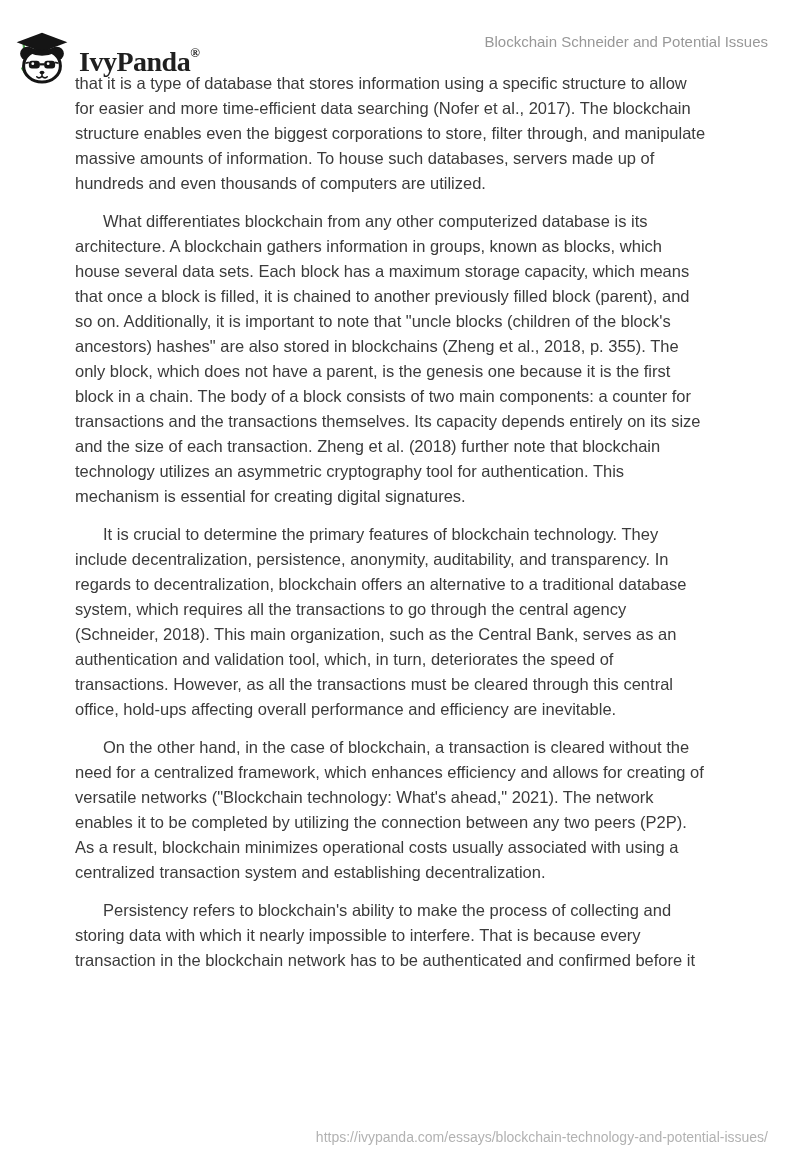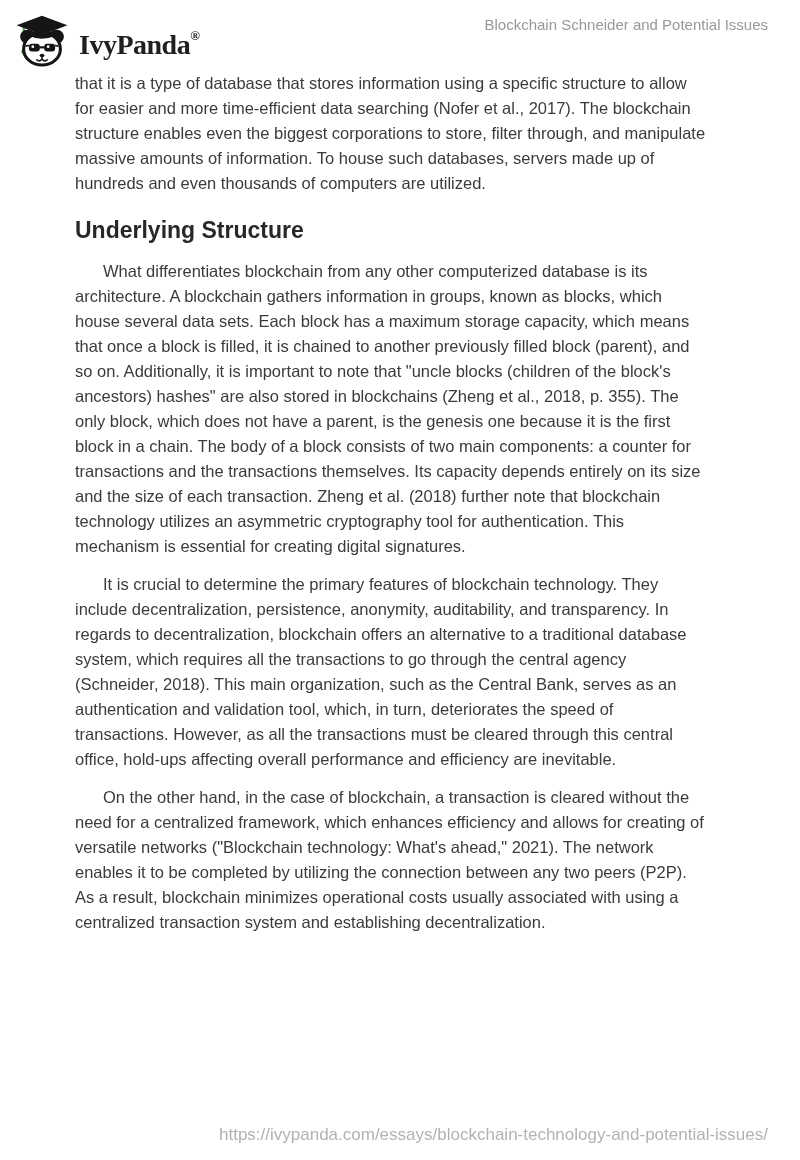--- a/index.html
+++ b/index.html
@@ -10,21 +10,21 @@
     background: #ffffff;
     position: relative;
     font-family: "Liberation Sans", sans-serif;
     overflow: hidden;
   }
 
   
   .page-header {
     display: flex;
     align-items: flex-start;
-    padding: 8px 32px 0 14px;
+    padding: 25px 32px 0 14px;
     height: 70px;
   }
   .brand-wrap {
     display: flex;
     align-items: center;
   }
   .logo-svg {
     width: 56px;
     height: 56px;
     display: block;
@@ -70,21 +70,21 @@
     font-weight: 700;
     color: #282828;
     margin: 20px 0 15px 0;
   }
 
   
   .page-footer {
     position: absolute;
     right: 32px;
     bottom: 15px;
-    font-size: 17px;
+    font-size: 14px;
     color: #b2b2b2;
   }
 </style>
 </head>
 <body>
 
 <header class="page-header">
   <div class="brand-wrap">
     <svg class="logo-svg" viewBox="0 0 64 64" aria-hidden="true">
 
@@ -111,19 +111,19 @@
       <ellipse cx="32" cy="48.5" rx="2.8" ry="2" fill="#151515"></ellipse>
       <path d="M32 50.5 L32 53 M32 53 Q28.5 56 26 53.5 M32 53 Q35.5 56 38 53.5" stroke="#151515" stroke-width="1.8" fill="none" stroke-linecap="round"></path>
     </svg>
     <div class="brand-text"><span>IvyPanda</span><sup>®</sup></div>
   </div>
   <div class="doc-title">Blockchain Schneider and Potential Issues</div>
 </header>
 
 <main class="doc-body">
   <p class="continued">that it is a type of database that stores information using a specific structure to allow for easier and more time-efficient data searching (Nofer et al., 2017). The blockchain structure enables even the biggest corporations to store, filter through, and manipulate massive amounts of information. To house such databases, servers made up of hundreds and even thousands of computers are utilized.</p>
-  <h2>Underlying Structure</h2>
   <p>What differentiates blockchain from any other computerized database is its architecture. A blockchain gathers information in groups, known as blocks, which house several data sets. Each block has a maximum storage capacity, which means that once a block is filled, it is chained to another previously filled block (parent), and so on. Additionally, it is important to note that "uncle blocks (children of the block's ancestors) hashes" are also stored in blockchains (Zheng et al., 2018, p. 355). The only block, which does not have a parent, is the genesis one because it is the first block in a chain. The body of a block consists of two main components: a counter for transactions and the transactions themselves. Its capacity depends entirely on its size and the size of each transaction. Zheng et al. (2018) further note that blockchain technology utilizes an asymmetric cryptography tool for authentication. This mechanism is essential for creating digital signatures.</p>
   <p>It is crucial to determine the primary features of blockchain technology. They include decentralization, persistence, anonymity, auditability, and transparency. In regards to decentralization, blockchain offers an alternative to a traditional database system, which requires all the transactions to go through the central agency (Schneider, 2018). This main organization, such as the Central Bank, serves as an authentication and validation tool, which, in turn, deteriorates the speed of transactions. However, as all the transactions must be cleared through this central office, hold-ups affecting overall performance and efficiency are inevitable.</p>
   <p>On the other hand, in the case of blockchain, a transaction is cleared without the need for a centralized framework, which enhances efficiency and allows for creating of versatile networks ("Blockchain technology: What's ahead," 2021). The network enables it to be completed by utilizing the connection between any two peers (P2P). As a result, blockchain minimizes operational costs usually associated with using a centralized transaction system and establishing decentralization.</p>
+  <p>Persistency refers to blockchain's ability to make the process of collecting and storing data with which it nearly impossible to interfere. That is because every transaction in the blockchain network has to be authenticated and confirmed before it</p>
 </main>
 
 <footer class="page-footer">https://ivypanda.com/essays/blockchain-technology-and-potential-issues/</footer>
 
 </body></html>

